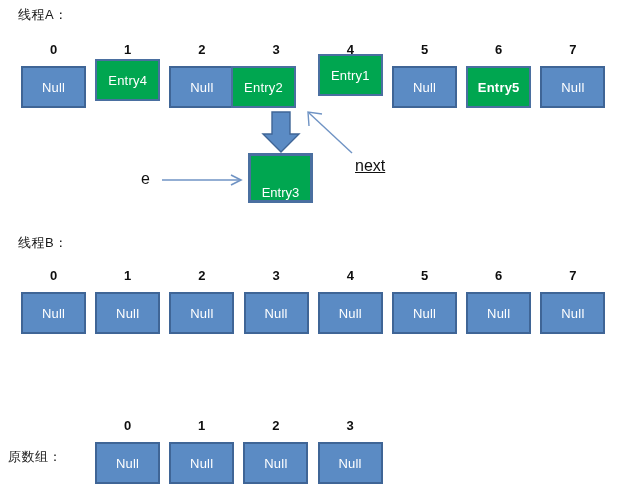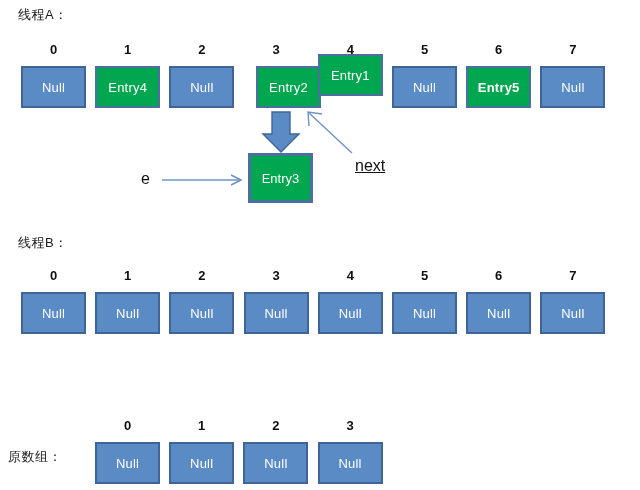--- a/index.html
+++ b/index.html
@@ -58,21 +58,21 @@
     border-color: #4a6fa0;
   }
   .entry-node {
     position: absolute;
     width: 65px;
     height: 50px;
     box-sizing: border-box;
     background: #00a650;
     border: 3px solid #4a6fa0;
     display: flex;
-    align-items: center;
+    align-items: flex-end;
     justify-content: center;
     font-size: 13px;
     color: #ffffff;
   }
   .svg-layer {
     position: absolute;
     left: 0; top: 0;
     width: 640px;
     height: 490px;
     pointer-events: none;
@@ -98,27 +98,27 @@
       <div class="idx" style="left: 243.6px; top: 42px;">3</div>
       <div class="idx" style="left: 317.8px; top: 42px;">4</div>
       <div class="idx" style="left: 392px; top: 42px;">5</div>
       <div class="idx" style="left: 466.2px; top: 42px;">6</div>
       <div class="idx" style="left: 540.4px; top: 42px;">7</div>
     </div>
   <div id="thread-a-cells">
       <div class="cell null" style="left: 21px; top: 66px;">
         <span>Null</span>
       </div>
-      <div class="cell entry" style="left: 95.2px; top: 66px; text-align: right;">
+      <div class="cell entry" style="left: 95.2px; top: 59px; text-align: right;">
         <span>Entry4</span>
       </div>
       <div class="cell null" style="left: 169.4px; top: 66px;">
         <span>Null</span>
       </div>
-      <div class="cell entry" style="left: 256px; top: 66px;">
+      <div class="cell entry" style="left: 231px; top: 66px;">
         <span>Entry2</span>
       </div>
       <div class="cell entry" style="left: 317.8px; top: 54px;">
         <span>Entry1</span>
       </div>
       <div class="cell null" style="left: 392px; top: 66px;">
         <span>Null</span>
       </div>
       <div class="cell entry" style="left: 466.2px; top: 66px; font-weight: bold;">
         <span>Entry5</span>

